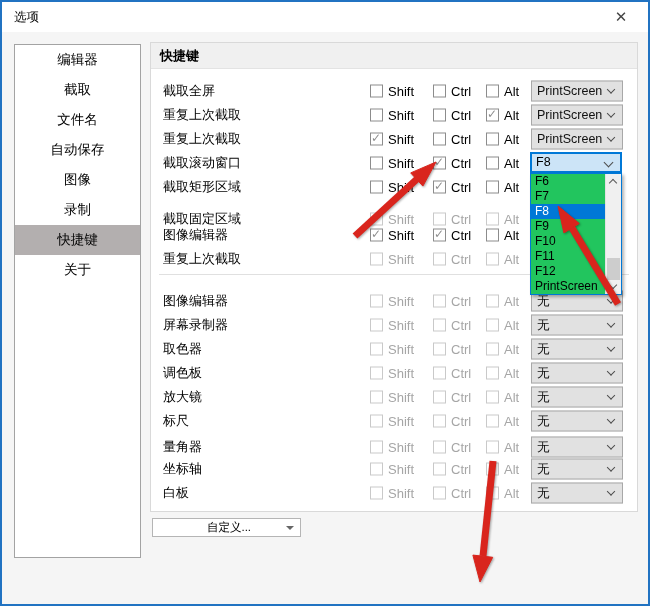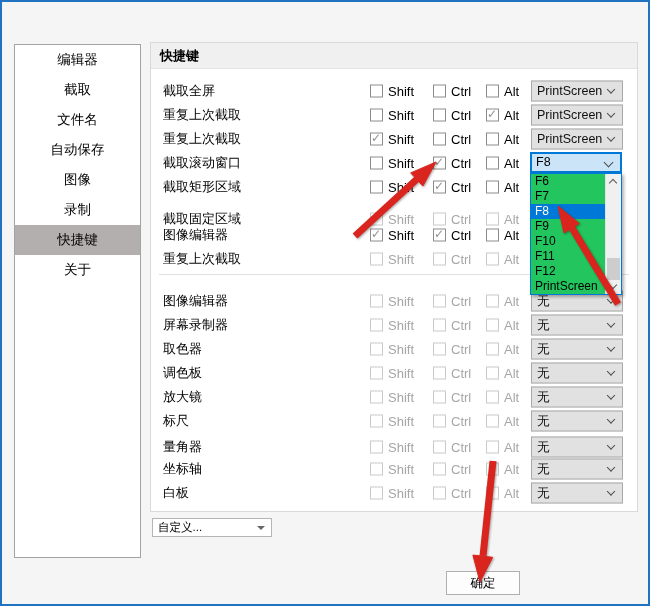--- a/index.html
+++ b/index.html
@@ -34,29 +34,33 @@
   .dd-item { flex:1; font-size:12px; line-height:15px; padding-left:4px; color:#000; white-space:nowrap; overflow:hidden; }
   .dd-item.selected { background:#0078d7; color:#fff; }
   .sbar { position:absolute; right:0; top:0; bottom:0; width:16px; background:#f0f0f0; border-left:1px solid #e2e2e2; }
   .sb-btn { position:absolute; left:0; right:0; height:15px; }
   .sb-btn.up { top:0; } .sb-btn.down { bottom:0; }
   .sb-arrow { position:absolute; left:4px; width:6px; height:6px; border-right:1.3px solid #5a5a5a; border-bottom:1.3px solid #5a5a5a; }
   .up .sb-arrow { top:6px; transform:rotate(-135deg); }
   .down .sb-arrow { top:3px; transform:rotate(45deg); }
   .sb-thumb { position:absolute; left:1px; right:1px; top:84px; height:22px; background:#cdcdcd; }
   
-  .custom-combo { position:absolute; left:150px; top:516px; width:120px; height:19px; background:#fff; border:1px solid #b5b5b5; font-size:11.5px; line-height:17px; padding-left:5px; color:#000; }
+  .custom-combo { position:absolute; left:150px; top:516px; width:149px; height:19px; background:#fff; border:1px solid #b5b5b5; font-size:11.5px; line-height:17px; padding-left:5px; color:#000;text-align:center; }
   .custom-combo .tri { position:absolute; right:6px; top:7px; width:0; height:0; border-left:4px solid transparent; border-right:4px solid transparent; border-top:4px solid #666; }
   .ok-btn { position:absolute; left:444px; top:569px; width:74px; height:24px; background:#fdfdfd; border:1px solid #b0b0b0; font-size:12.5px; color:#000; text-align:center; line-height:22px; cursor:pointer; }
   .arrows { position:absolute; left:0; top:0; width:650px; height:606px; z-index:9; pointer-events:none; filter:drop-shadow(1px 1px 1px rgba(0,0,0,.35)); }
 </style>
 </head>
 <body>
 
 <div class="dialog">
+  <div class="titlebar">
+    <span class="title">选项</span>
+    <span class="close">✕</span>
+  </div>
 
   <div class="sidebar" id="sidebar">
       <div class="side-item">编辑器</div>
       <div class="side-item">截取</div>
       <div class="side-item">文件名</div>
       <div class="side-item">自动保存</div>
       <div class="side-item">图像</div>
       <div class="side-item">录制</div>
       <div class="side-item selected">快捷键</div>
       <div class="side-item">关于</div>
@@ -374,21 +378,20 @@
           <span class="sb-arrow"></span>
         </div>
     </div>
   </div>
 
   <div class="custom-combo">
     <span>自定义...</span>
     <span class="tri"></span>
   </div>
 
-  <button class="ok-btn">确定</button>
 
   <svg class="arrows" viewBox="0 0 650 606">
     <g fill="#d9251d" stroke="#d9251d">
       <line x1="353" y1="234" x2="415" y2="177" stroke-width="7"></line>
       <polygon points="434,160 420.9,184.1 408.7,170.9" stroke-width="1"></polygon>
     </g>
     <g fill="#d9251d" stroke="#d9251d">
       <line x1="616" y1="302" x2="570" y2="226" stroke-width="7"></line>
       <polygon points="556,204 577.3,221.5 561.9,230.9" stroke-width="1"></polygon>
     </g>

